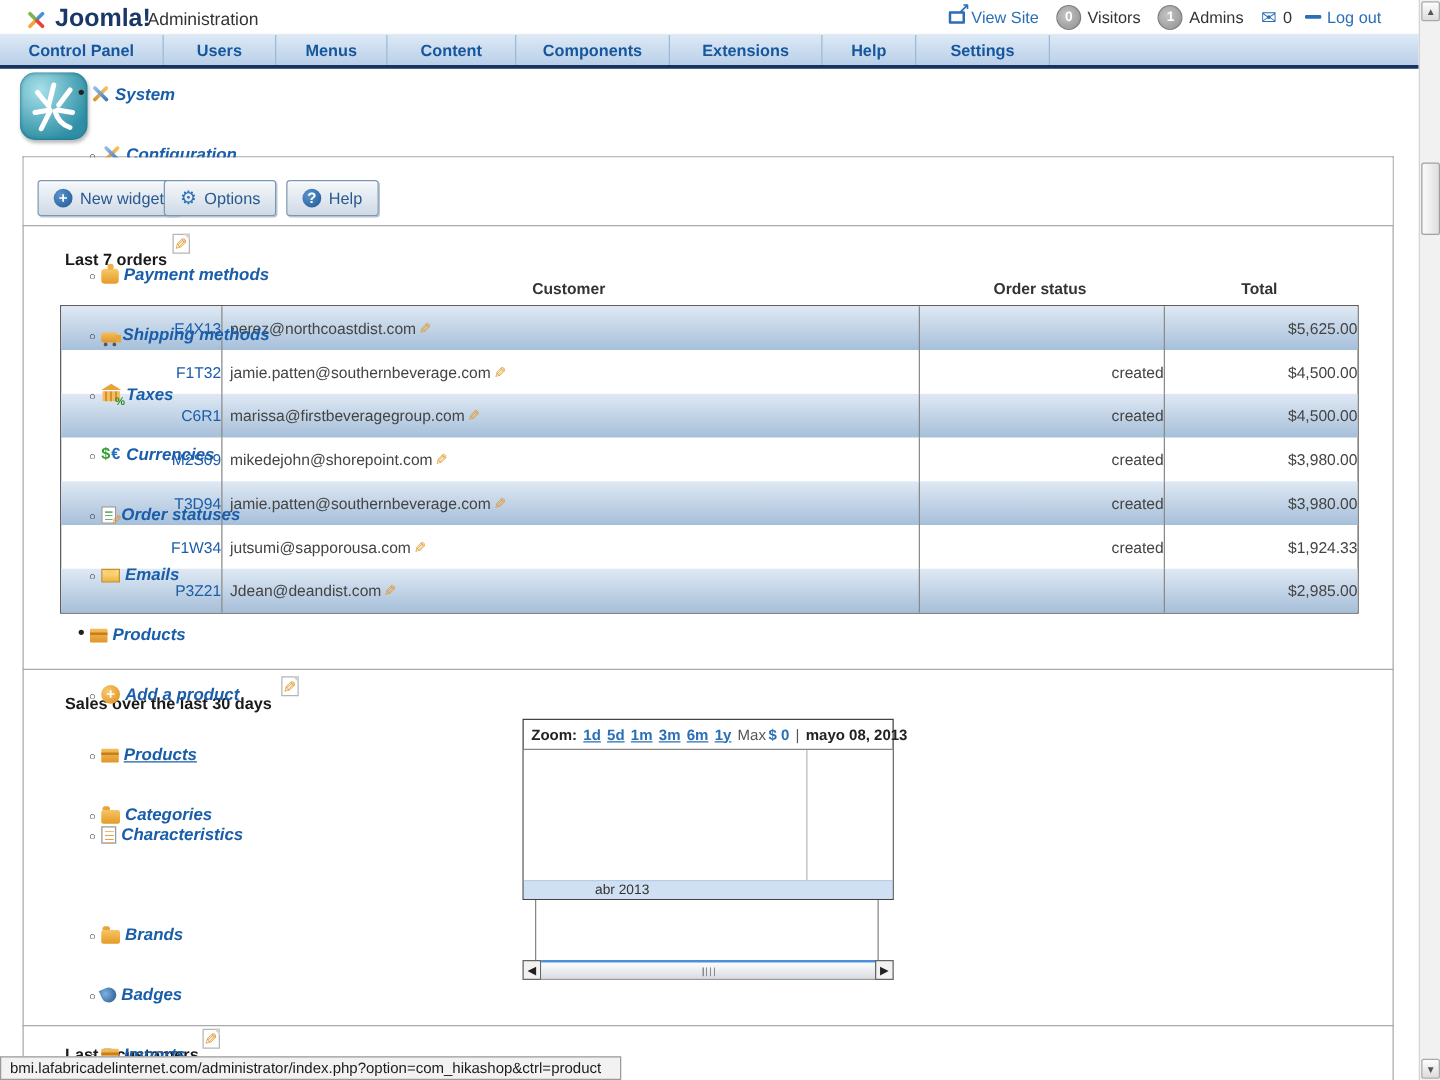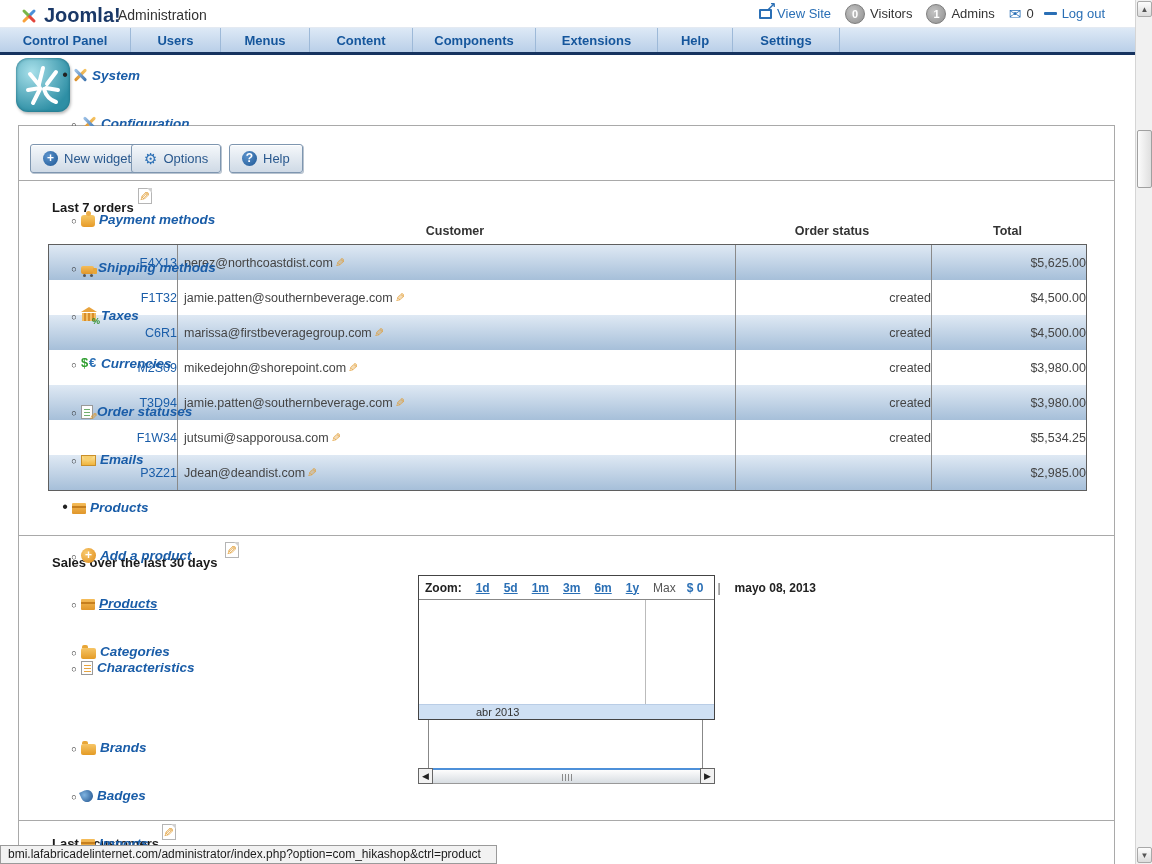--- a/index.html
+++ b/index.html
@@ -111,21 +111,21 @@
   .orow { display:grid; grid-template-columns:128px 558px 196px 155px; height:35px; }
   .orow.alt { background:linear-gradient(#dfe9f4,#a6bfd9); }
   .orow > div { display:flex; align-items:center; justify-content:flex-end; font-size:12.5px; color:#444; overflow:visible; }
   .orow .c-cust { justify-content:flex-start; padding-left:6px; border-left:1px solid #8a8a8a; white-space:nowrap; }
   .orow .c-stat { border-left:1px solid #8a8a8a; }
   .orow .c-tot  { border-left:1px solid #8a8a8a; }
   .onum { color:#1a5da8; text-decoration:none; cursor:pointer; }
 
   
   #chartbox { position:absolute; left:418px; top:575px; width:297px; height:145px; background:#fff; border:1px solid #444; z-index:4; }
-  #chead { height:24px; border-bottom:1px solid #888; display:flex; align-items:center; padding:0 6px; gap:14px;
+  #chead { height:24px; border-bottom:1px solid #888; display:flex; align-items:center; padding:0 6px; gap:5px;
     font-size:12px; color:#222; white-space:nowrap; }
   #chead .zlabel { font-weight:bold; }
   #chead a.zr { color:#2a6fb5; text-decoration:underline; font-weight:bold; cursor:pointer; }
   #chead .zmax { color:#555; }
   #chead .zval { color:#2a6fb5; font-weight:bold; margin-left:-3px; }
   #chead .zsep { color:#555; }
   #chead .zdate { font-weight:bold; }
   #cplot { position:relative; height:104px; background:#fff; }
   #cgrid { position:absolute; left:226px; top:0; width:1px; height:108px; background:#bbb; }
   #cband { position:relative; height:15px; background:#cfe0f3; border-top:1px solid #b9cde6;
@@ -395,21 +395,21 @@
     </div>
     <div class="orow">
       <div>
           <a class="onum">F1W34</a>
         </div>
       <div class="c-cust">
           <span>jutsumi@sapporousa.com</span>
           <span class="pencil">✎</span>
         </div>
       <div class="c-stat">created</div>
-      <div class="c-tot">$5,534.25</div>
+      <div class="c-tot">$1,924.33</div>
     </div>
     <div class="orow alt">
       <div>
           <a class="onum">P3Z21</a>
         </div>
       <div class="c-cust">
           <span>Jdean@deandist.com</span>
           <span class="pencil">✎</span>
         </div>
       <div class="c-stat"></div>

